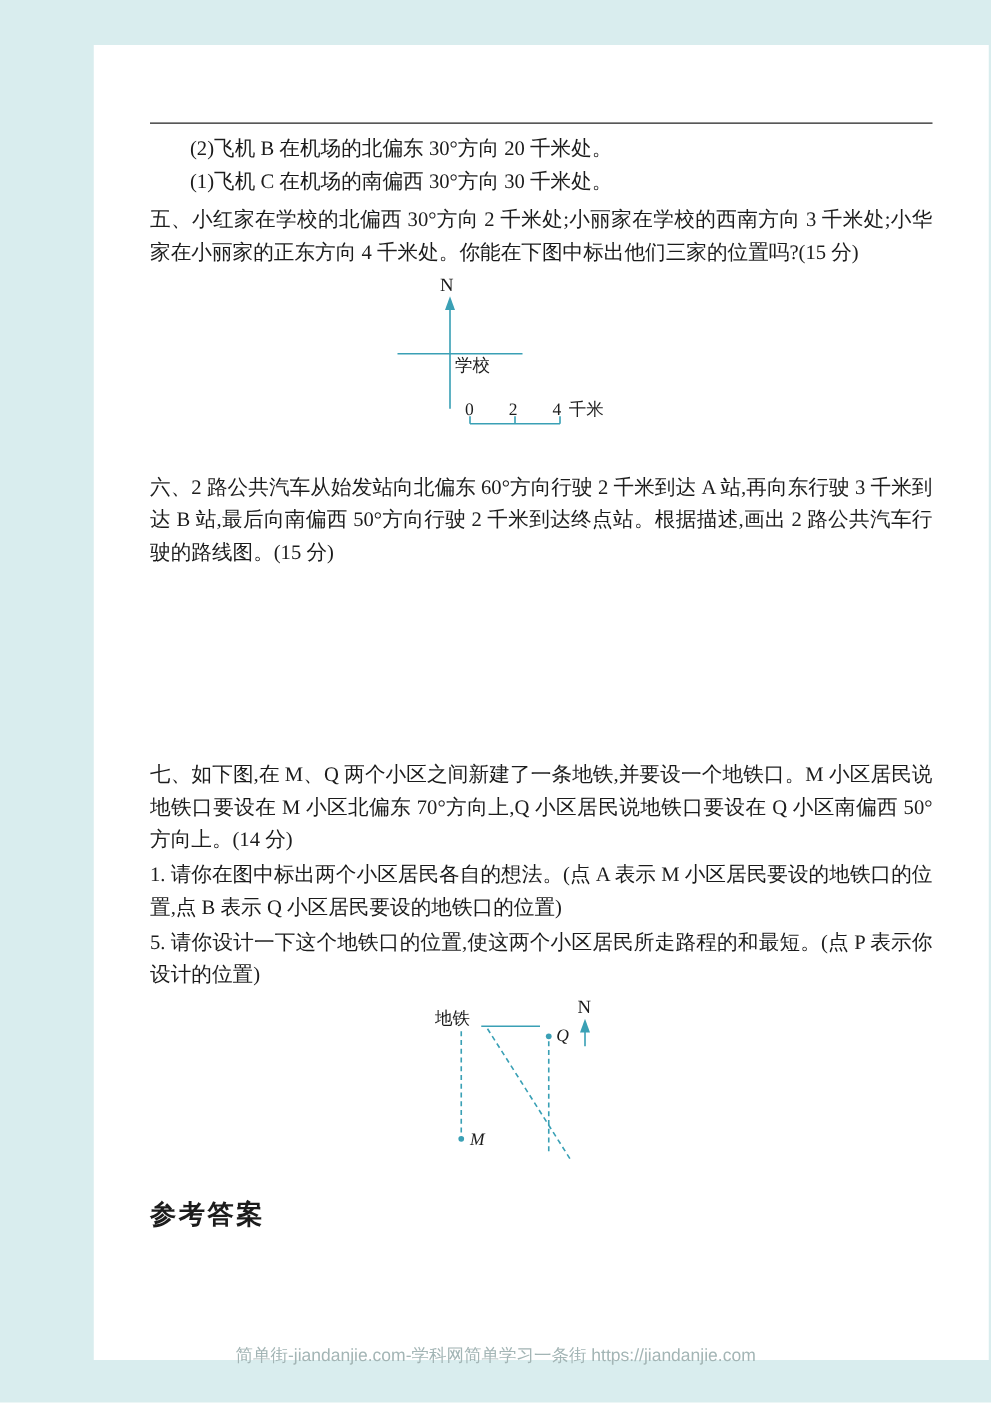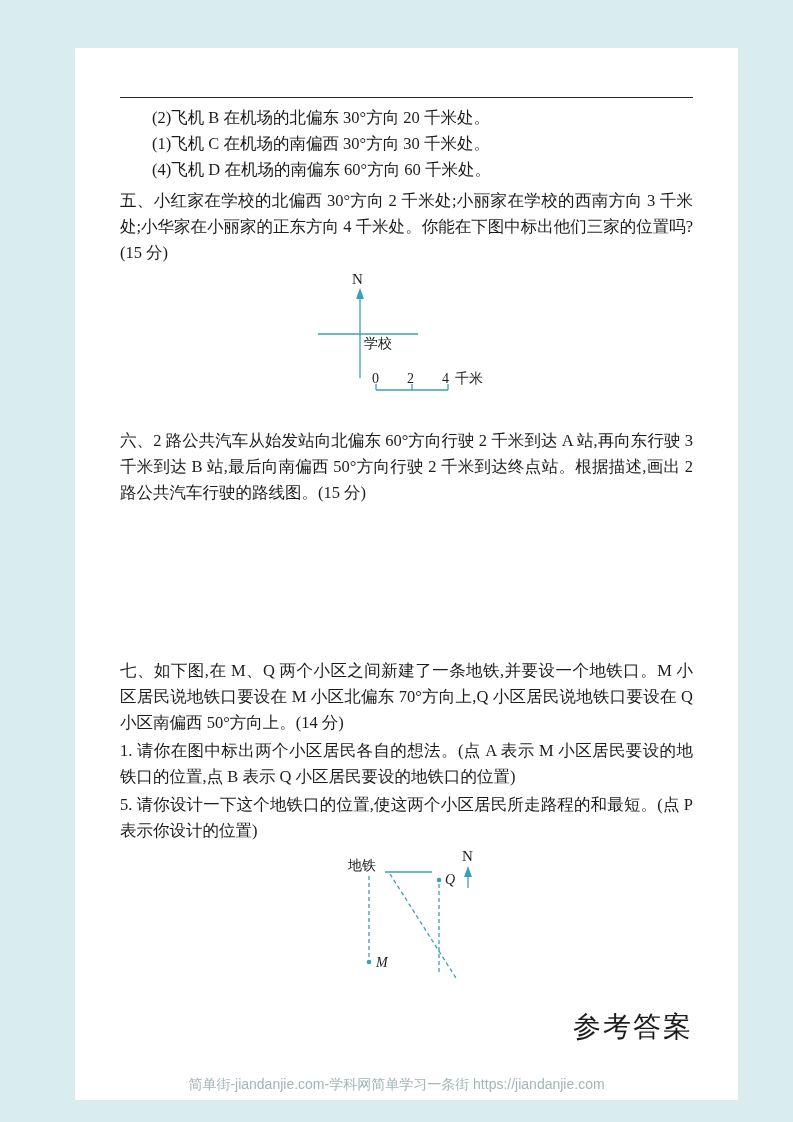--- a/index.html
+++ b/index.html
@@ -13,23 +13,23 @@
   html,body{width:793px;height:1122px;}
   body{
     position:relative;
     background:var(--c-page_bg);
     font-family:"Liberation Serif","DejaVu Serif",serif;
     color:var(--c-text);
     overflow:hidden;
   }
   .content{
     position:absolute;
-    left:75px; top:48px; width:663px; height:1052px;
+    left:75px; top:36px; width:716px; height:1052px;
     background:var(--c-content_bg);
-    padding:3px 45px;
+    padding:16px 45px;
   }
   .top-rule{
     margin-top:46px;
     height:1px;
     background:#222;
   }
   p.line{
     font-size:16.5px;
     line-height:26px;
     text-align:justify;
@@ -39,23 +39,23 @@
   .q{margin-top:5px;}
   .q6{margin-top:18px;}
   .q7sub{margin-top:2px;}
   .diagram1-wrap{margin-top:2px;height:142px;}
   .diagram1-wrap svg{margin-left:158px;display:block;}
   .draw-space{height:152px;}
   .diagram2-wrap{margin-top:4px;height:146px;}
   .diagram2-wrap svg{margin-left:208px;display:block;}
   .answer-heading{
     margin-top:14px;
-    text-align:right;
-    font-size:28px;
-    font-weight:normal;
+    text-align:left;
+    font-size:21px;
+    font-weight:bold;
     letter-spacing:2px;
   }
   .footer{
     position:absolute;
     left:0; right:0; bottom:28px;
     text-align:center;
     font-size:14px;
     color:var(--c-footer);
     font-family:"Liberation Sans","DejaVu Sans",sans-serif;
   }
@@ -72,21 +72,20 @@
 </head>
 <body>
 
 <div class="content">
 
   <div class="top-rule"></div>
 
   <div class="plane-list">
     <p class="line">(2)飞机 B 在机场的北偏东 30°方向 20 千米处。</p>
     <p class="line">(1)飞机 C 在机场的南偏西 30°方向 30 千米处。</p>
-    <p class="line">(4)飞机 D 在机场的南偏东 60°方向 60 千米处。</p>
   </div>
 
   <p class="line q">五、小红家在学校的北偏西 30°方向 2 千米处;小丽家在学校的西南方向 3 千米处;小华家在小丽家的正东方向 4 千米处。你能在下图中标出他们三家的位置吗?(15 分)</p>
 
   <div class="diagram1-wrap">
     <svg width="210" height="140" viewBox="0 0 210 140">
       <text x="74" y="16" font-size="15">N</text>
       <polygon class="arrow" points="82,20 78,31 86,31"></polygon>
       <line class="dline" x1="82" y1="28" x2="82" y2="110"></line>
       <line class="dline" x1="40" y1="66" x2="140" y2="66"></line>

